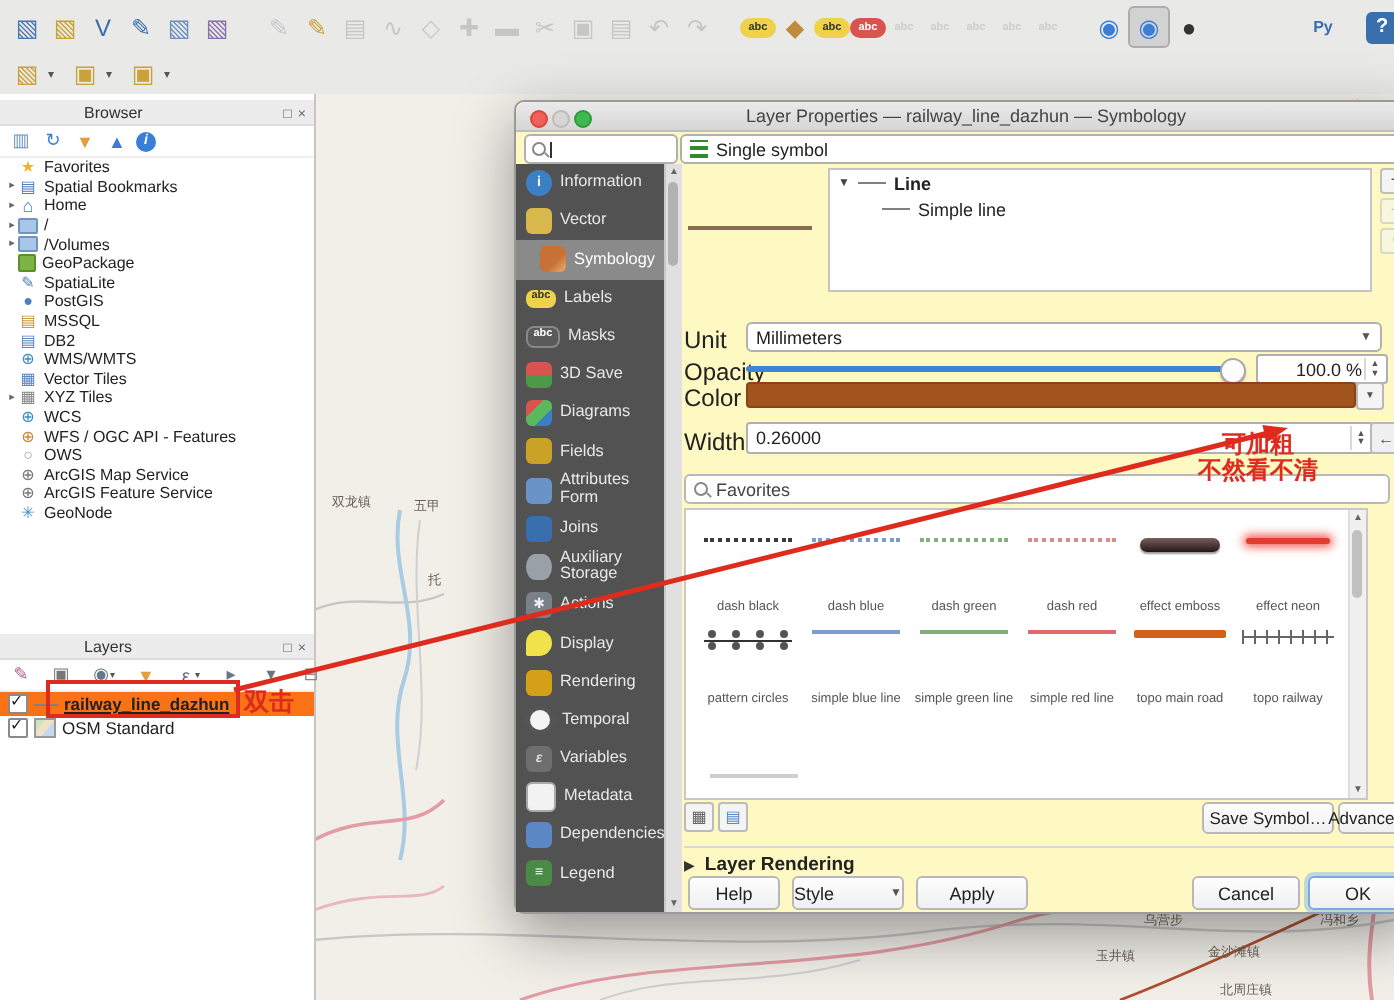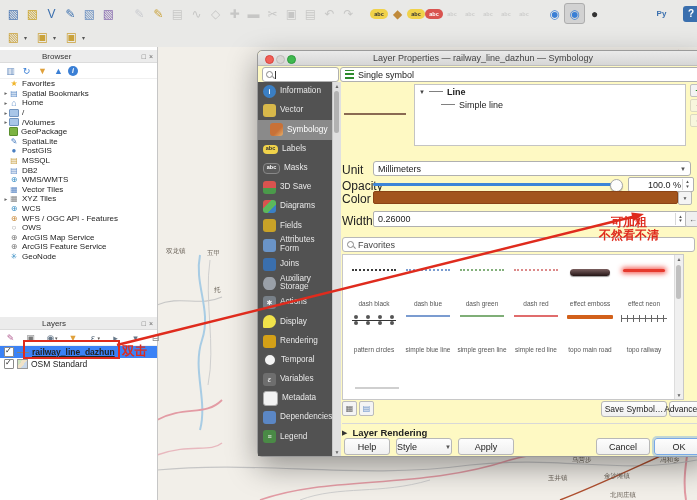--- a/index.html
+++ b/index.html
@@ -50,21 +50,21 @@
   .bi[data-kind="db2-icon"]{color:#5b87c5;}
   .bi[data-kind="wms-icon"],.bi[data-kind="wcs-icon"]{color:#3a8fc5;}
   .bi[data-kind="vector-tiles-icon"]{color:#5b87c5;}
   .bi[data-kind="xyz-tiles-icon"]{color:#888;}
   .bi[data-kind="wfs-icon"]{color:#c98a3a;}
   .bi[data-kind="ows-icon"]{color:#999;}
   .bi[data-kind="arcgis-map-icon"],.bi[data-kind="arcgis-feature-icon"]{color:#777;}
   .bi[data-kind="geonode-icon"]{color:#3a8fc5;}
   
   .l-item{height:12px;display:flex;align-items:center;gap:3px;padding-left:4px;font-size:8.5px;color:#222;}
-  .l-item[data-sel="true"]{background:#3b82f6;}
+  .l-item[data-sel="true"]{background:#f97316;}
   .chk{width:8px;height:8px;border:1px solid #8a8a8a;background:#fff;border-radius:1px;position:relative;flex:0 0 auto;}
   .chk[data-checked="true"]::after{content:"✓";position:absolute;left:0px;top:-2px;font-size:8px;color:#222;}
   .l-swatch[data-kind="line-swatch"]{width:12px;height:0;border-top:1px solid #808080;}
   .l-swatch[data-kind="raster-thumb"]{width:9px;height:8px;background:linear-gradient(130deg,#cfe3c0 30%,#f0e2c8 30% 60%,#c8d8ea 60%);border:1px solid #999;}
   .l-label[data-emph="true"]{font-weight:bold;text-decoration:underline;}
   
   #dialog{position:absolute;left:222px;top:50px;width:450px;height:405px;background:#fef9c3;border:1px solid #9a9a9a;border-radius:5px;box-shadow:0 10px 30px rgba(0,0,0,.38);z-index:4;margin-left:35px;}
   #titlebar{position:absolute;left:0;top:0;width:100%;height:14px;background:linear-gradient(#eaeaea,#d6d6d6);border-bottom:1px solid #bdbdbd;border-radius:5px 5px 0 0;}
   .light{position:absolute;top:3.5px;width:7px;height:7px;border-radius:50%;}
   #light-close{left:7px;background:#f25f58;border:.5px solid #d8443e;}

